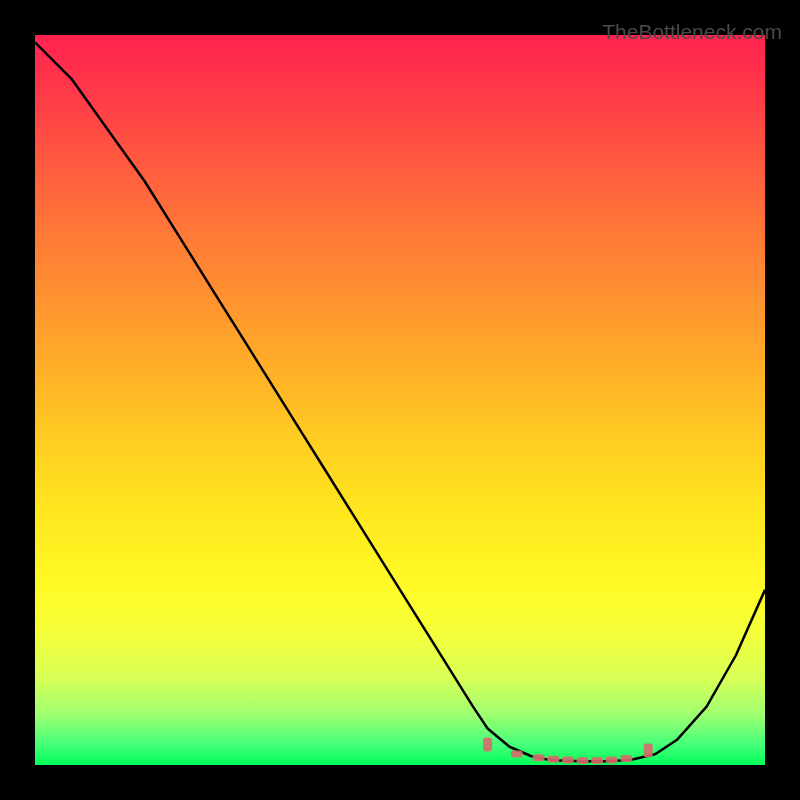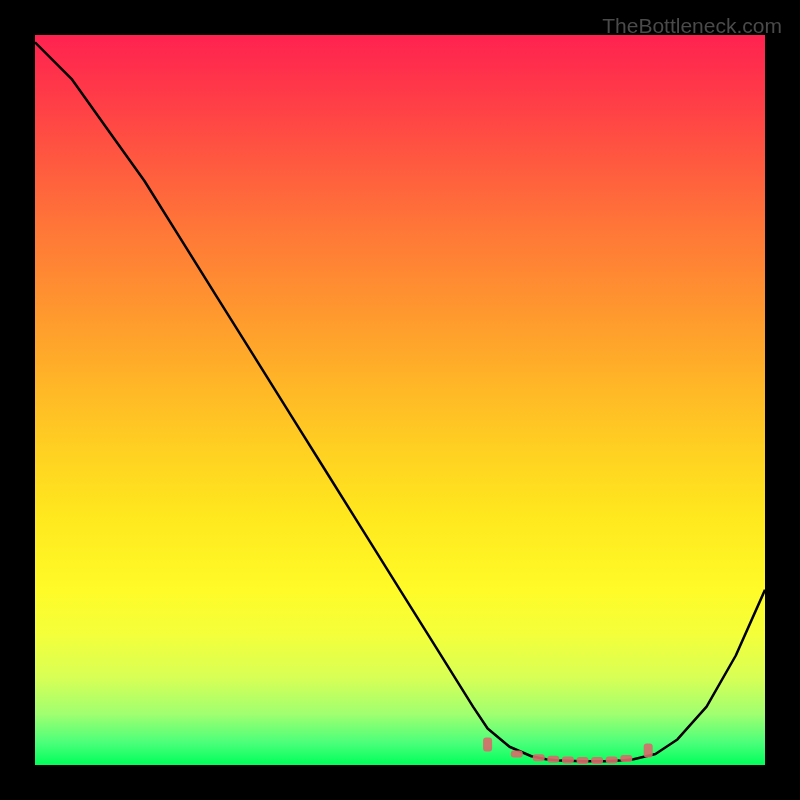--- a/index.html
+++ b/index.html
@@ -5,21 +5,21 @@
   * { margin: 0; padding: 0; box-sizing: border-box; }
   body {
     width: 800px;
     height: 800px;
     background: #000;
     position: relative;
     overflow: hidden;
   }
   .watermark {
     position: absolute;
-    top: 14px;
+    top: 20px;
     right: 18px;
     font-family: Arial, sans-serif;
     font-size: 21px;
     color: #4a4a4a;
     font-weight: 500;
     z-index: 10;
   }
   .plot-area {
     position: absolute;
     left: 35px;

